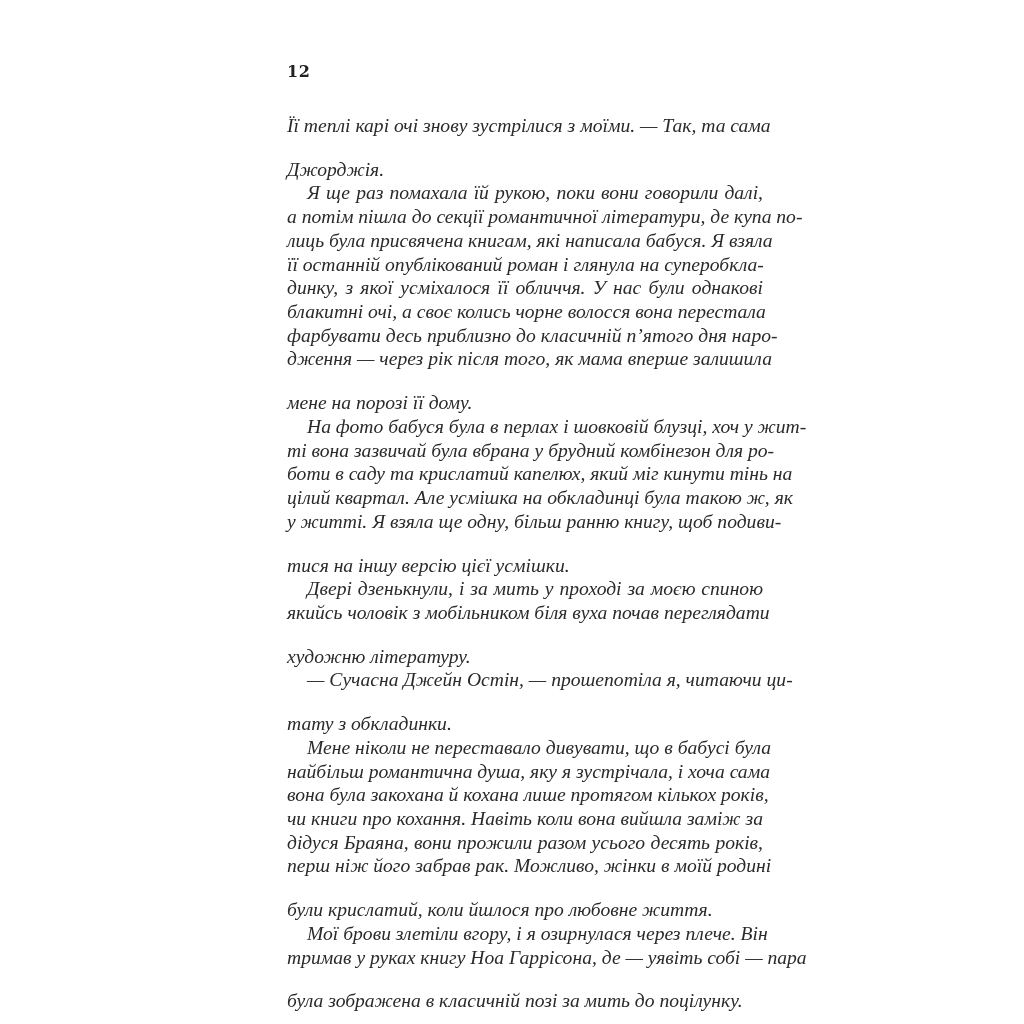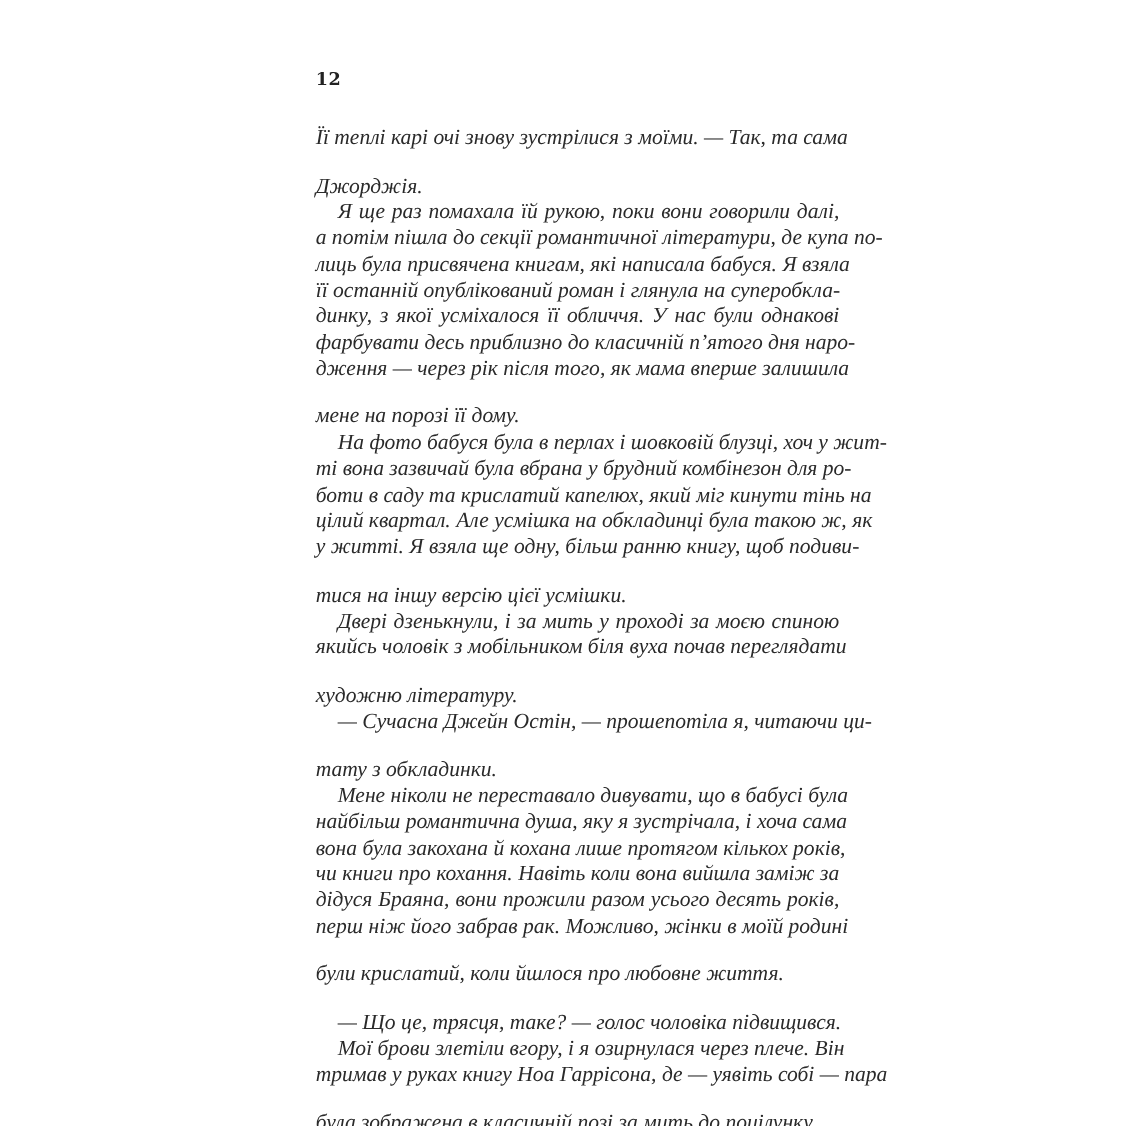--- a/index.html
+++ b/index.html
@@ -59,20 +59,21 @@
   <div class="page-number">12</div>
   <div class="text-block" id="text-block">
 
     <span class="line">Її теплі карі очі знову зустрілися з моїми. — Так, та сама</span>
     <span class="line last">Джорджія.</span>
     <span class="line indent">Я ще раз помахала їй рукою, поки вони говорили далі,</span>
     <span class="line">а потім пішла до секції романтичної літератури, де купа по-</span>
     <span class="line">лиць була присвячена книгам, які написала бабуся. Я взяла</span>
     <span class="line">її останній опублікований роман і глянула на суперобкла-</span>
     <span class="line">динку, з якої усміхалося її обличчя. У нас були однакові</span>
+    <span class="line">блакитні очі, а своє колись чорне волосся вона перестала</span>
     <span class="line">фарбувати десь приблизно до класичній п’ятого дня наро-</span>
     <span class="line">дження — через рік після того, як мама вперше залишила</span>
     <span class="line last">мене на порозі її дому.</span>
     <span class="line indent">На фото бабуся була в перлах і шовковій блузці, хоч у жит-</span>
     <span class="line">ті вона зазвичай була вбрана у брудний комбінезон для ро-</span>
     <span class="line">боти в саду та крислатий капелюх, який міг кинути тінь на</span>
     <span class="line">цілий квартал. Але усмішка на обкладинці була такою ж, як</span>
     <span class="line">у житті. Я взяла ще одну, більш ранню книгу, щоб подиви-</span>
     <span class="line last">тися на іншу версію цієї усмішки.</span>
     <span class="line indent">Двері дзенькнули, і за мить у проході за моєю спиною</span>
@@ -80,18 +81,17 @@
     <span class="line last">художню літературу.</span>
     <span class="line indent">— Сучасна Джейн Остін, — прошепотіла я, читаючи ци-</span>
     <span class="line last">тату з обкладинки.</span>
     <span class="line indent">Мене ніколи не переставало дивувати, що в бабусі була</span>
     <span class="line">найбільш романтична душа, яку я зустрічала, і хоча сама</span>
     <span class="line">вона була закохана й кохана лише протягом кількох років,</span>
     <span class="line">чи книги про кохання. Навіть коли вона вийшла заміж за</span>
     <span class="line">дідуся Браяна, вони прожили разом усього десять років,</span>
     <span class="line">перш ніж його забрав рак. Можливо, жінки в моїй родині</span>
     <span class="line last">були крислатий, коли йшлося про любовне життя.</span>
-    <span class="line indent last">— Що це, трясця, таке? — голос чоловіка підвищився.</span>
     <span class="line indent">Мої брови злетіли вгору, і я озирнулася через плече. Він</span>
     <span class="line">тримав у руках книгу Ноа Гаррісона, де — уявіть собі — пара</span>
     <span class="line last">була зображена в класичній позі за мить до поцілунку.</span>
   </div>
 </div>
 
 </body></html>

